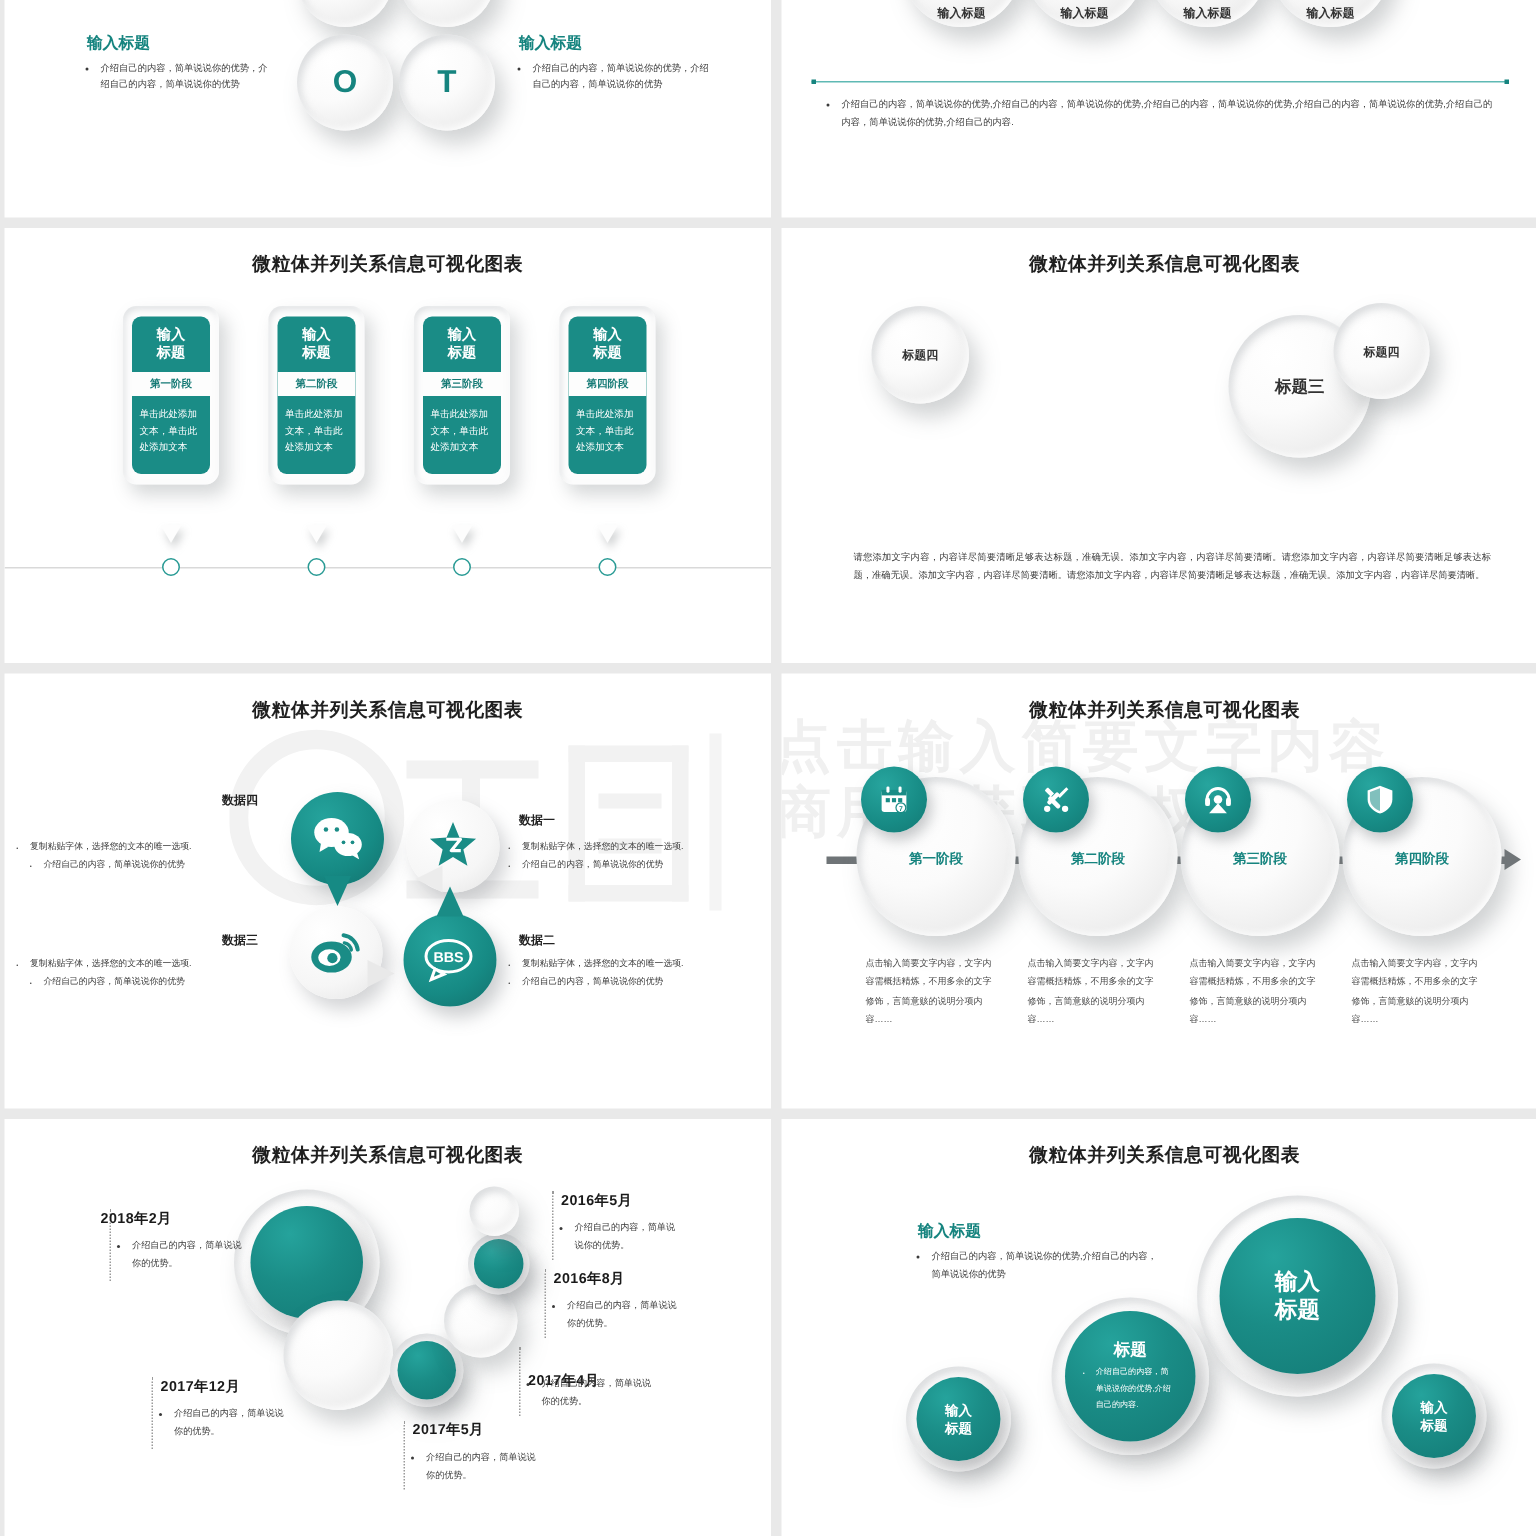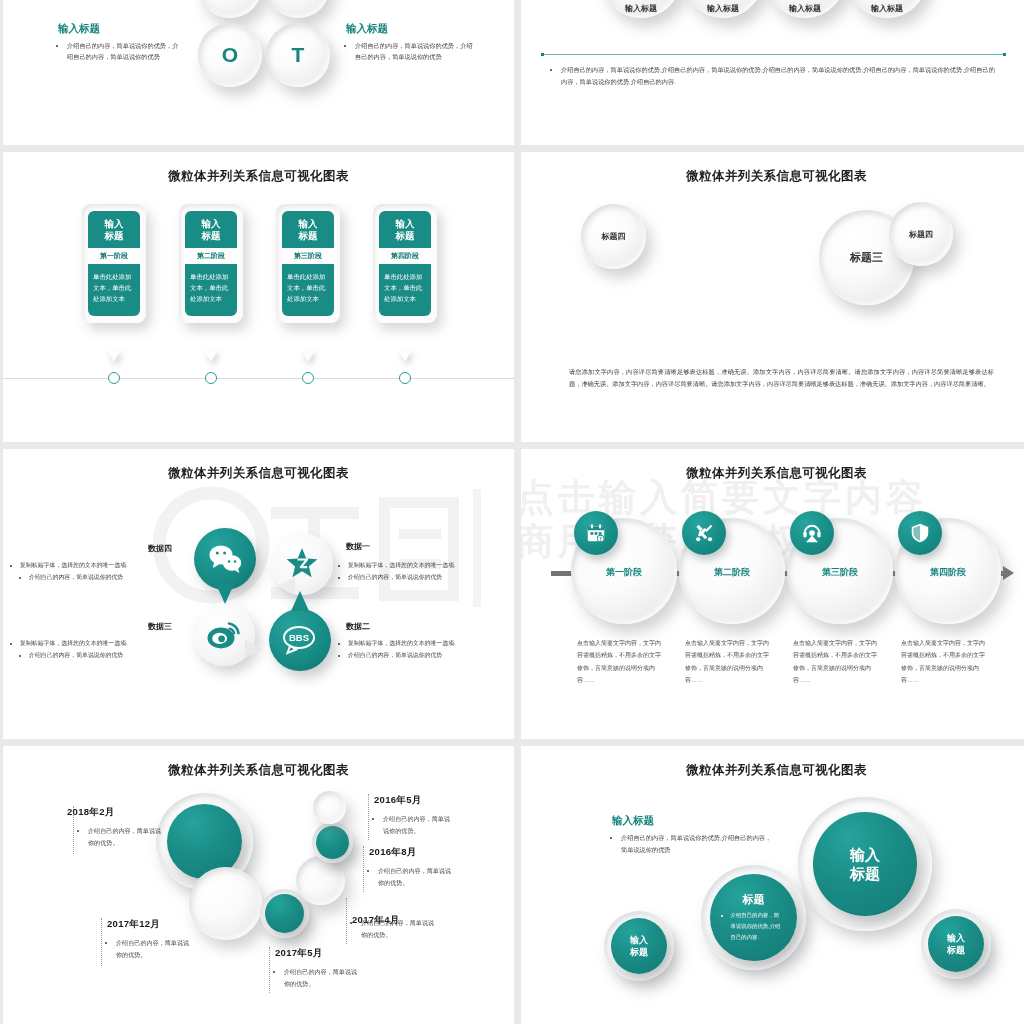--- a/index.html
+++ b/index.html
@@ -251,21 +251,21 @@
     <div class="drop t" style="left:266px;top:160px;">
       <div class="bub"></div>
       <svg style="position:absolute;left:11px;top:16px;" width="40" height="30" viewBox="0 0 40 30">
         <ellipse cx="19" cy="12.5" rx="15" ry="10.5" fill="none" stroke="#fff" stroke-width="2"></ellipse>
         <path d="M10 21 L7.5 28 L16 24.5 Z" fill="#1a8c86" stroke="#fff" stroke-width="2"></path>
         <text x="19" y="16.4" font-size="9.5" font-family="Liberation Sans, sans-serif" font-weight="bold" fill="#fff" text-anchor="middle">BBS</text>
       </svg>
       <div class="tail" style="left:22px;top:-18px;border-left:9px solid transparent;border-right:9px solid transparent;border-bottom:20px solid #1a8c86;"></div>
     </div>
 
-    <div class="lbl" style="left:145px;top:94px;">数据四</div>
+    <div class="lbl" style="left:145px;top:79px;">数据四</div>
     <div class="sb" style="left:8px;top:110px;width:178px;">
       <ul style="margin:0;padding-left:9px;">
         <li>复制粘贴字体，选择您的文本的唯一选项.</li>
         <li style="margin-left:9px;">介绍自己的内容，简单说说你的优势</li>
       </ul>
     </div>
 
     <div class="lbl" style="left:343px;top:92px;">数据一</div>
     <div class="sb" style="left:336px;top:110px;width:170px;">
       <ul style="margin:0;padding-left:9px;">

